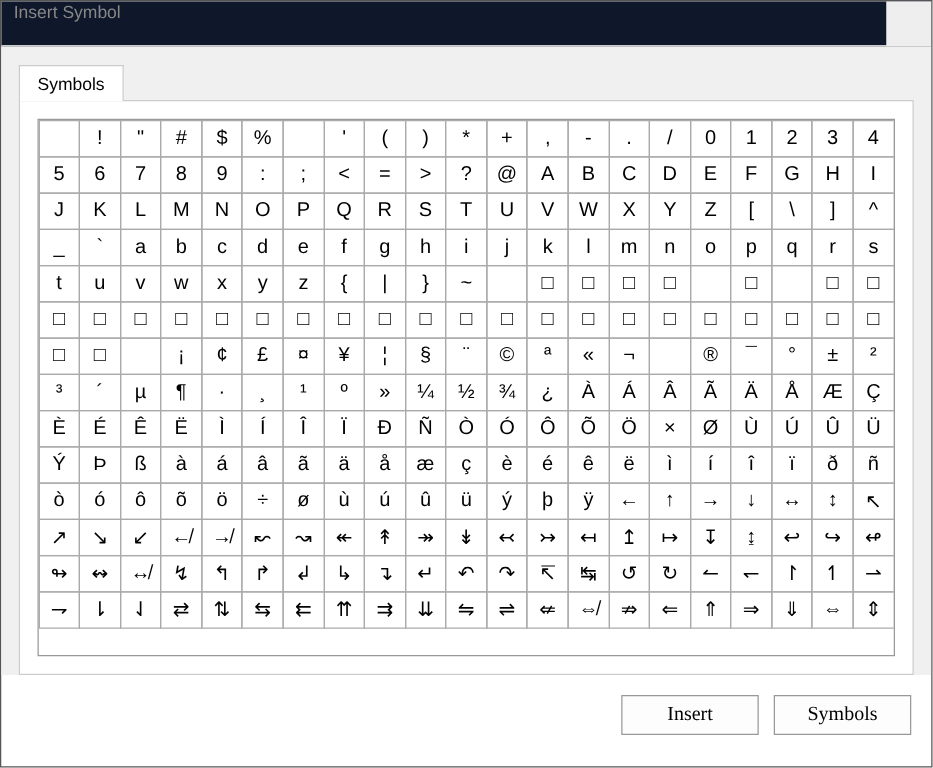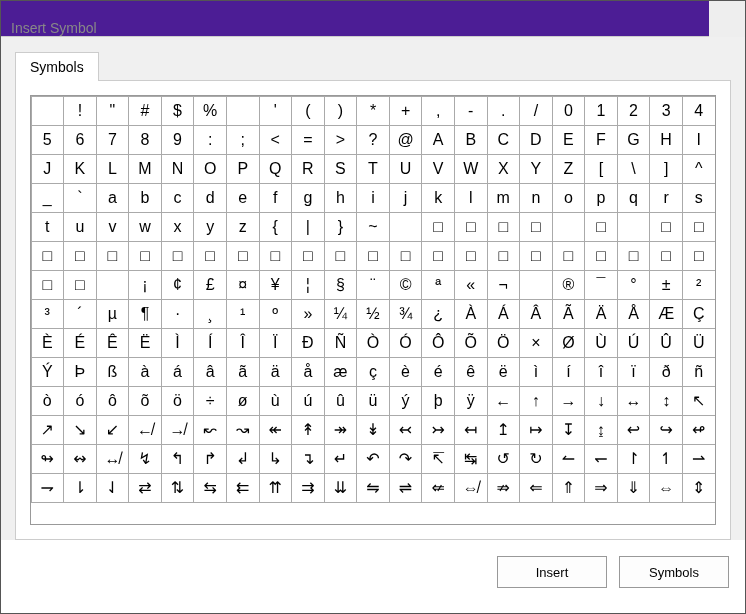--- a/index.html
+++ b/index.html
@@ -6,23 +6,23 @@
   body {
     font-family: "Segoe UI", Tahoma, sans-serif;
     background: #fff;
     width: 746px;
     height: 614px;
     overflow: hidden;
     border: 1px solid #555;
   }
   .titlebar {
     height: 36px;
-    background: #4c1d95;
+    background: #0f172a;
     display: flex;
-    align-items: flex-end;
+    align-items: flex-start;
     padding: 0 10px;
     color: #888;
     font-size: 14px;
     border-bottom: 1px solid #ccc;
     position: relative;
   }
   .titlebar .close {
     position: absolute;
     right: 0;
     top: 0;
@@ -84,22 +84,22 @@
     display: flex;
     justify-content: flex-end;
     gap: 12px;
     padding: 16px;
   }
   .btn {
     min-width: 110px;
     height: 32px;
     background: #fdfdfd;
     border: 1px solid #999;
-    font-size: 13px;
-    font-family: Liberation Sans, sans-serif;
+    font-size: 16px;
+    font-family: Liberation Serif, serif;
     cursor: pointer;
   }
 </style>
 </head>
 <body>
 
 <div class="titlebar">
   <span>Insert Symbol</span>
   <div class="close"></div>
 </div>

